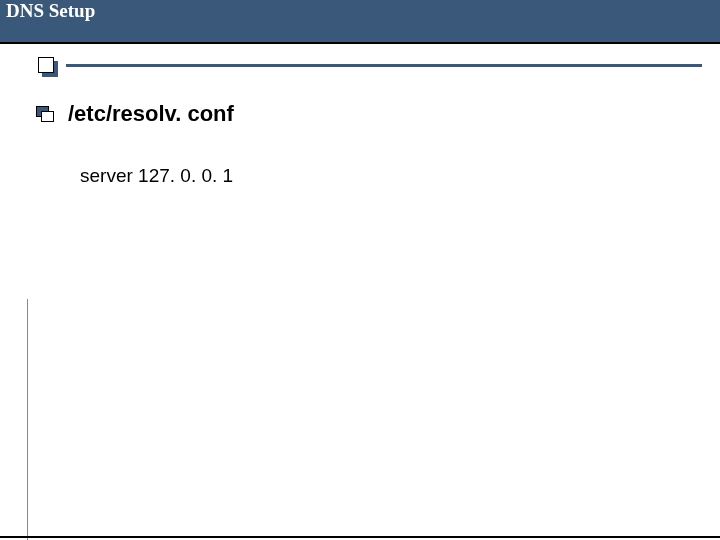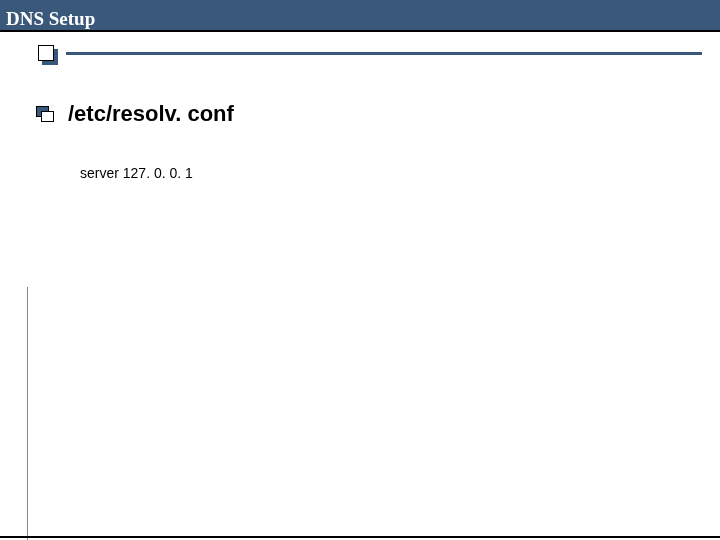--- a/index.html
+++ b/index.html
@@ -1,23 +1,23 @@
 <!DOCTYPE html>
 <html><head>
   <meta charset="utf-8">
   <style>
     * { margin: 0; padding: 0; box-sizing: border-box; }
     html, body { width: 720px; height: 540px; overflow: hidden; }
     body { font-family: Arial, Helvetica, sans-serif; background: #fff; }
 
     .header-bar {
       background: #3a5879;
-      height: 32px;
+      height: 44px;
       display: flex;
-      align-items: flex-end;
+      align-items: flex-start;
       padding-left: 6px;
       border-bottom: 2px solid #000;
     }
     .header-title {
       color: #fff;
       font-family: "Times New Roman", Times, serif;
       font-weight: bold;
       font-size: 19px;
     }
 
@@ -55,21 +55,21 @@
     .title-underline-box-shadow {
       position: absolute;
       left: -24px;
       top: -3px;
       width: 16px;
       height: 16px;
       background: #3a5879;
     }
 
     .content {
-      margin-top: 46px;
+      margin-top: 34px;
       margin-left: 66px;
       width: 610px;
     }
     .bullet-row {
       display: flex;
       align-items: center;
       gap: 14px;
       margin-bottom: 38px;
     }
     .bullet-icon {
@@ -92,21 +92,21 @@
       width: 13px; height: 11px;
       border: 1px solid #000;
       background: #fff;
     }
     .bullet-text {
       font-weight: bold;
       font-size: 22px;
       color: #000;
     }
     .body-text {
-      font-size: 14px;
+      font-size: 19px;
       color: #000;
       margin-left: 14px;
     }
 
     .left-margin-line {
       position: absolute;
       left: 27px;
       top: 255px;
       bottom: -260px;
       width: 0;

